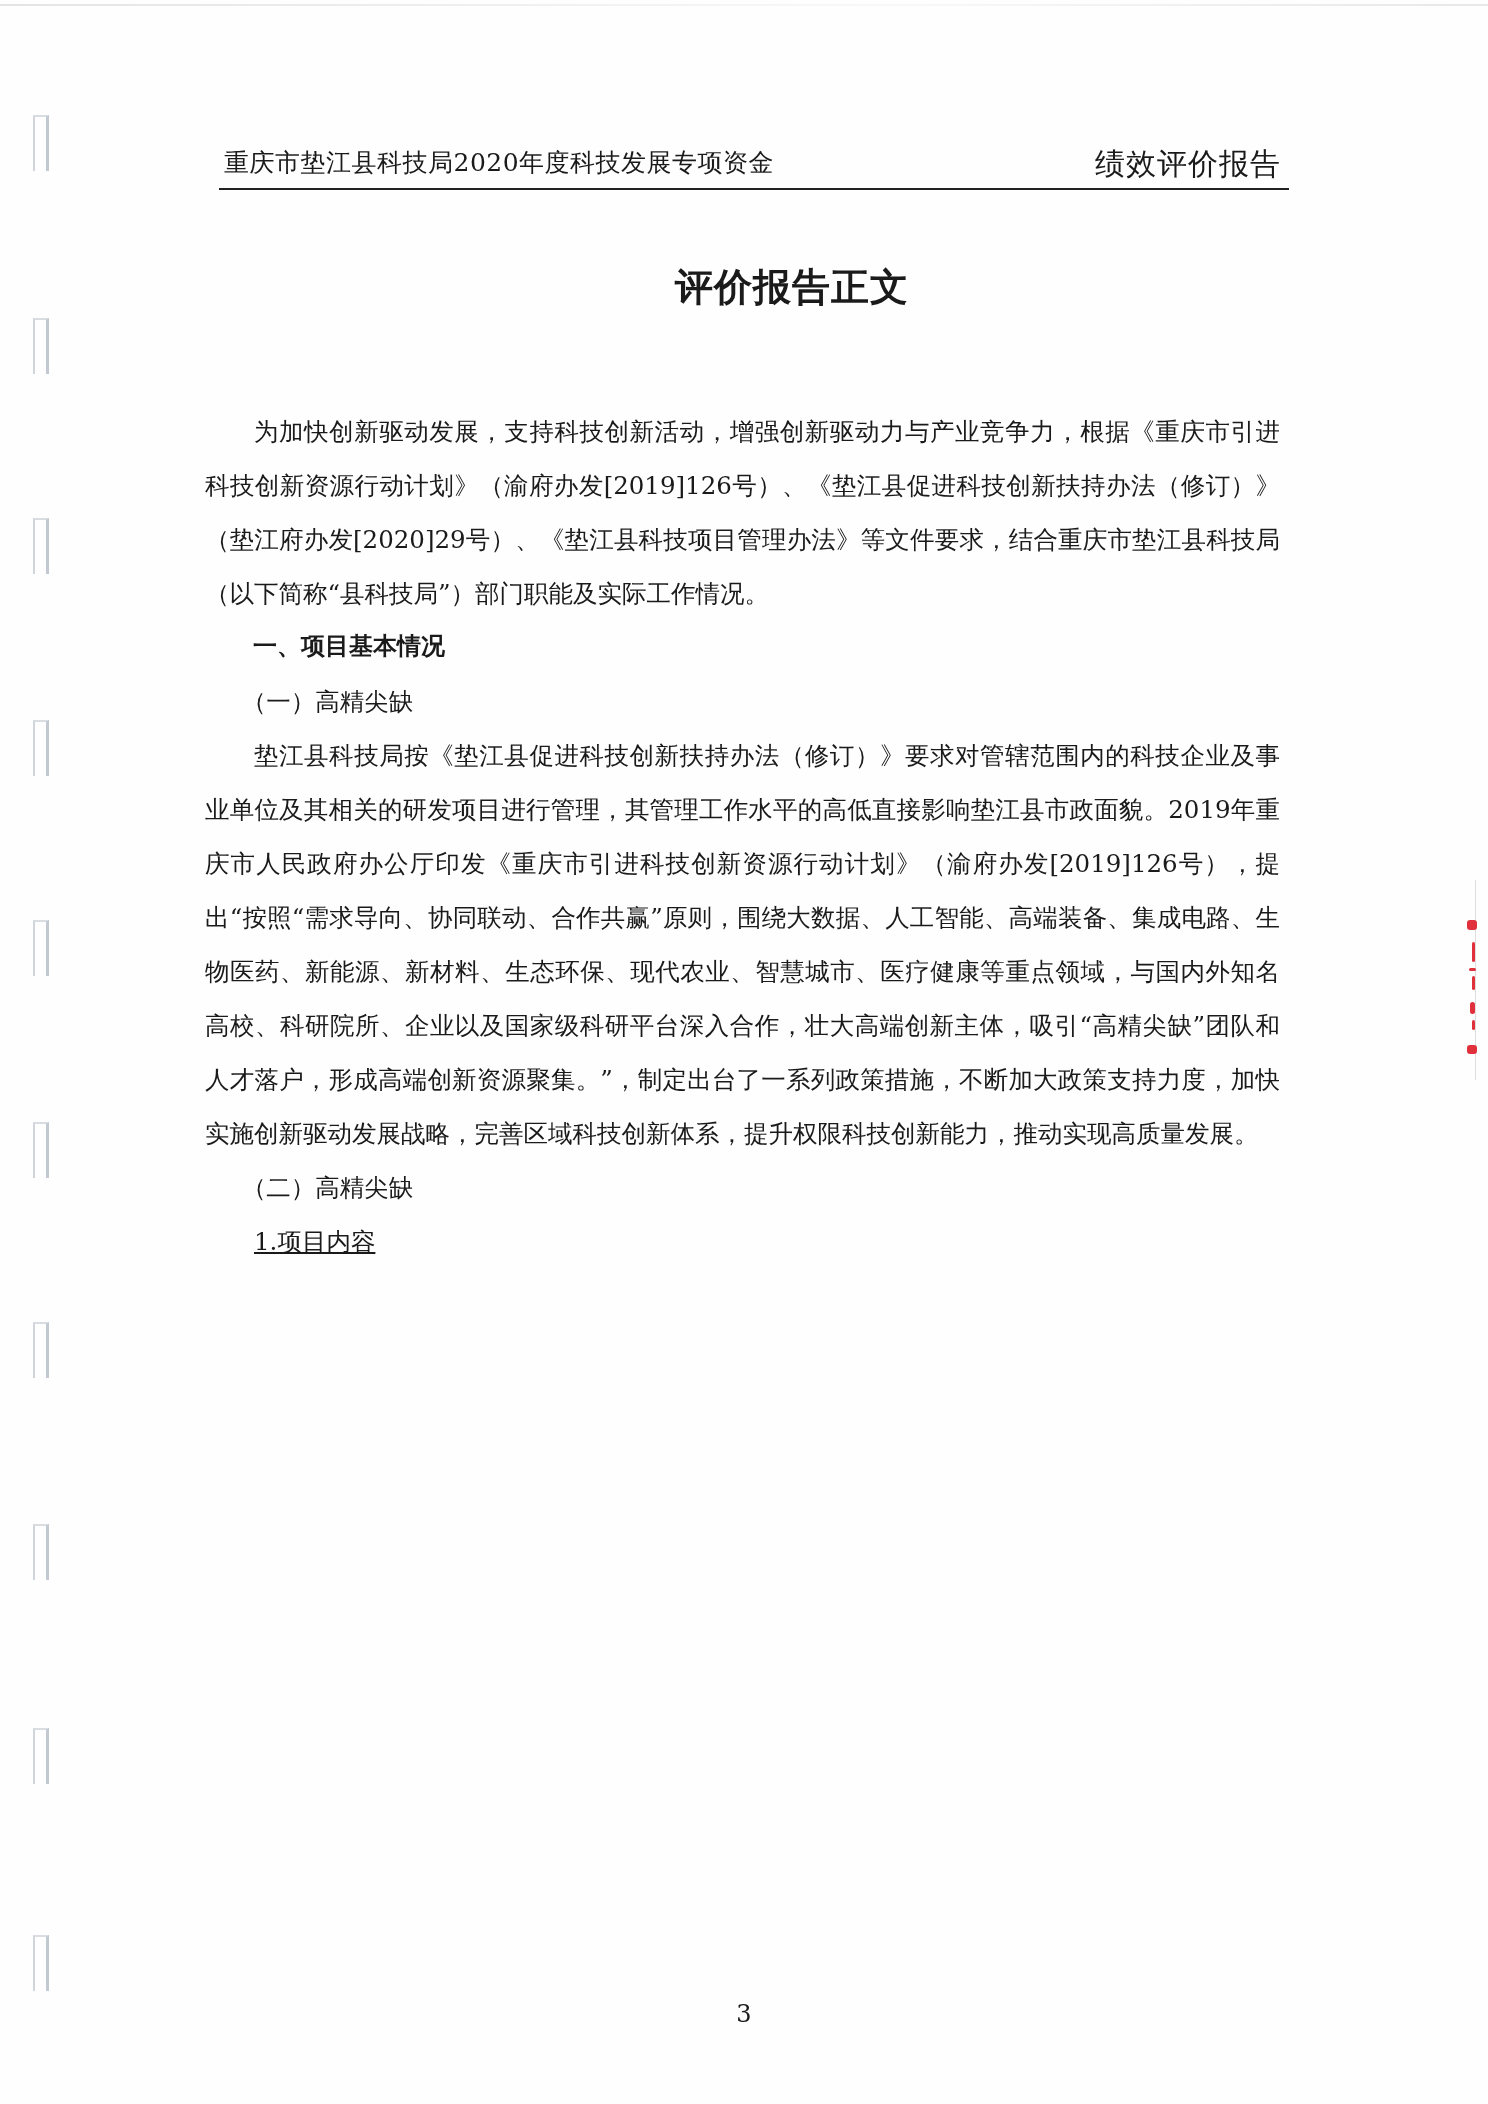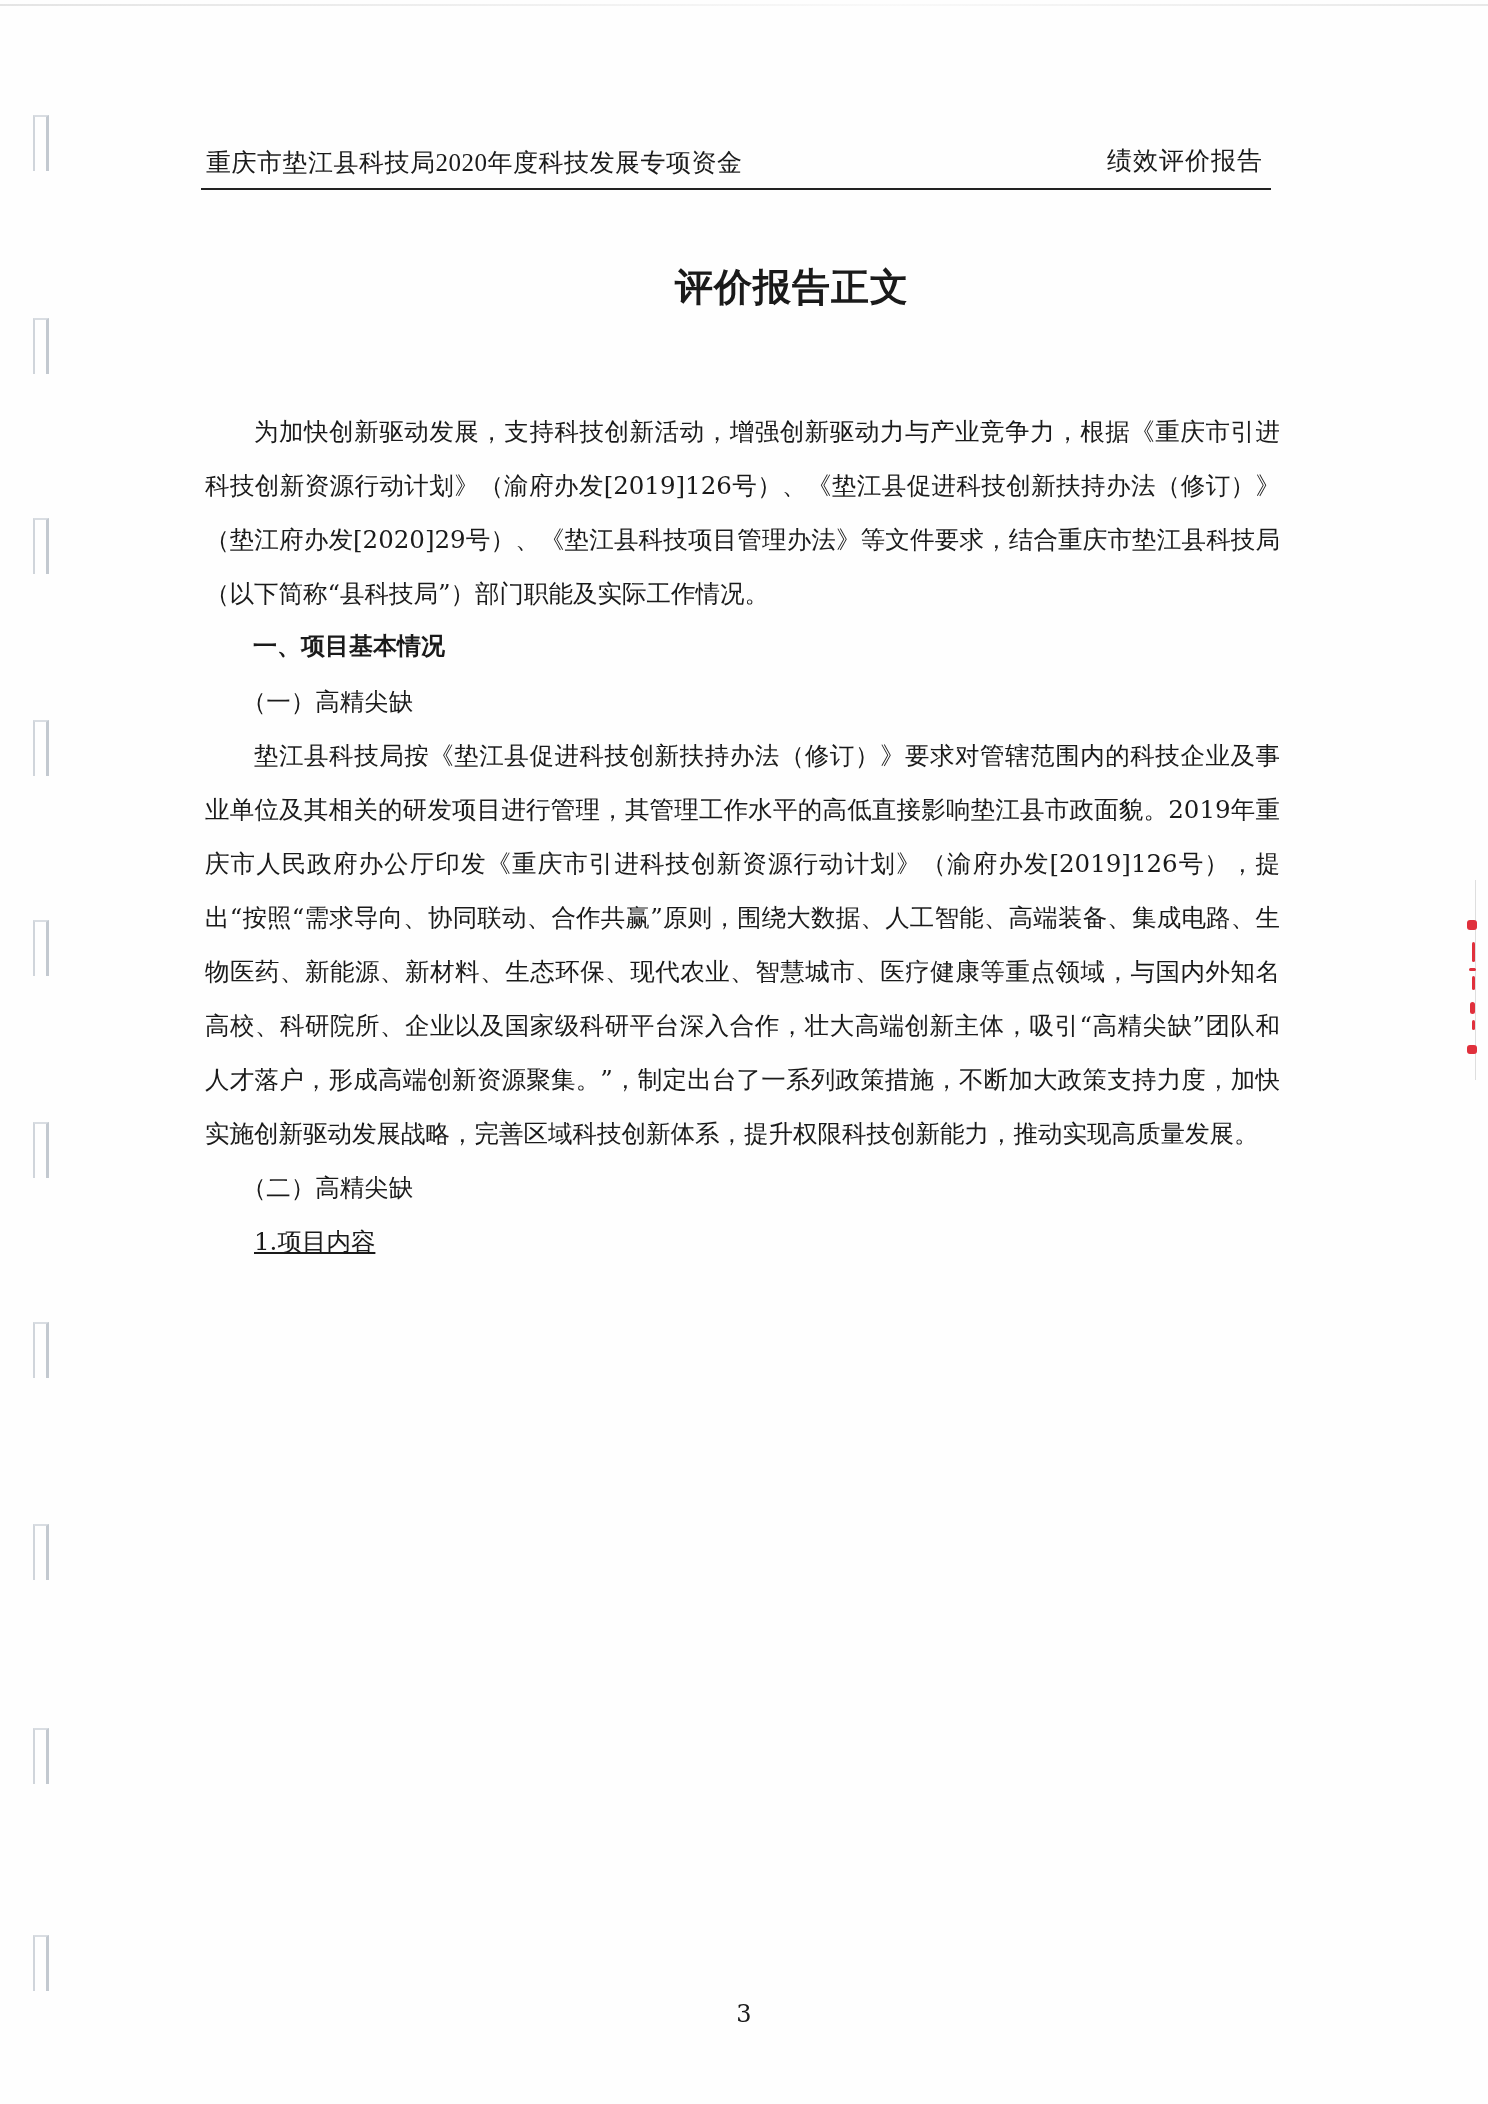--- a/index.html
+++ b/index.html
@@ -58,39 +58,38 @@
     }
     .seal-fragment span {
       position: absolute;
       left: 0;
       background: #e0303c;
       border-radius: 3px;
     }
 
     .running-header {
       position: absolute;
-      left: 201px;
+      left: 219px;
       top: 142px;
       width: 1070px;
       height: 46px;
       border-bottom: 2px solid #222;
-      font-family: Liberation Serif, serif;
     }
     .running-header .left {
       position: absolute;
       left: 5px;
       top: 4px;
       font-size: 25px;
       letter-spacing: 0.5px;
     }
     .running-header .right {
       position: absolute;
       right: 8px;
       top: 2px;
-      font-size: 25px;
+      font-size: 30px;
       letter-spacing: 1px;
     }
 
     .doc-title {
       position: absolute;
       left: 0;
       width: 1488px;
       top: 262px;
       text-align: center;
       font-size: 38px;

